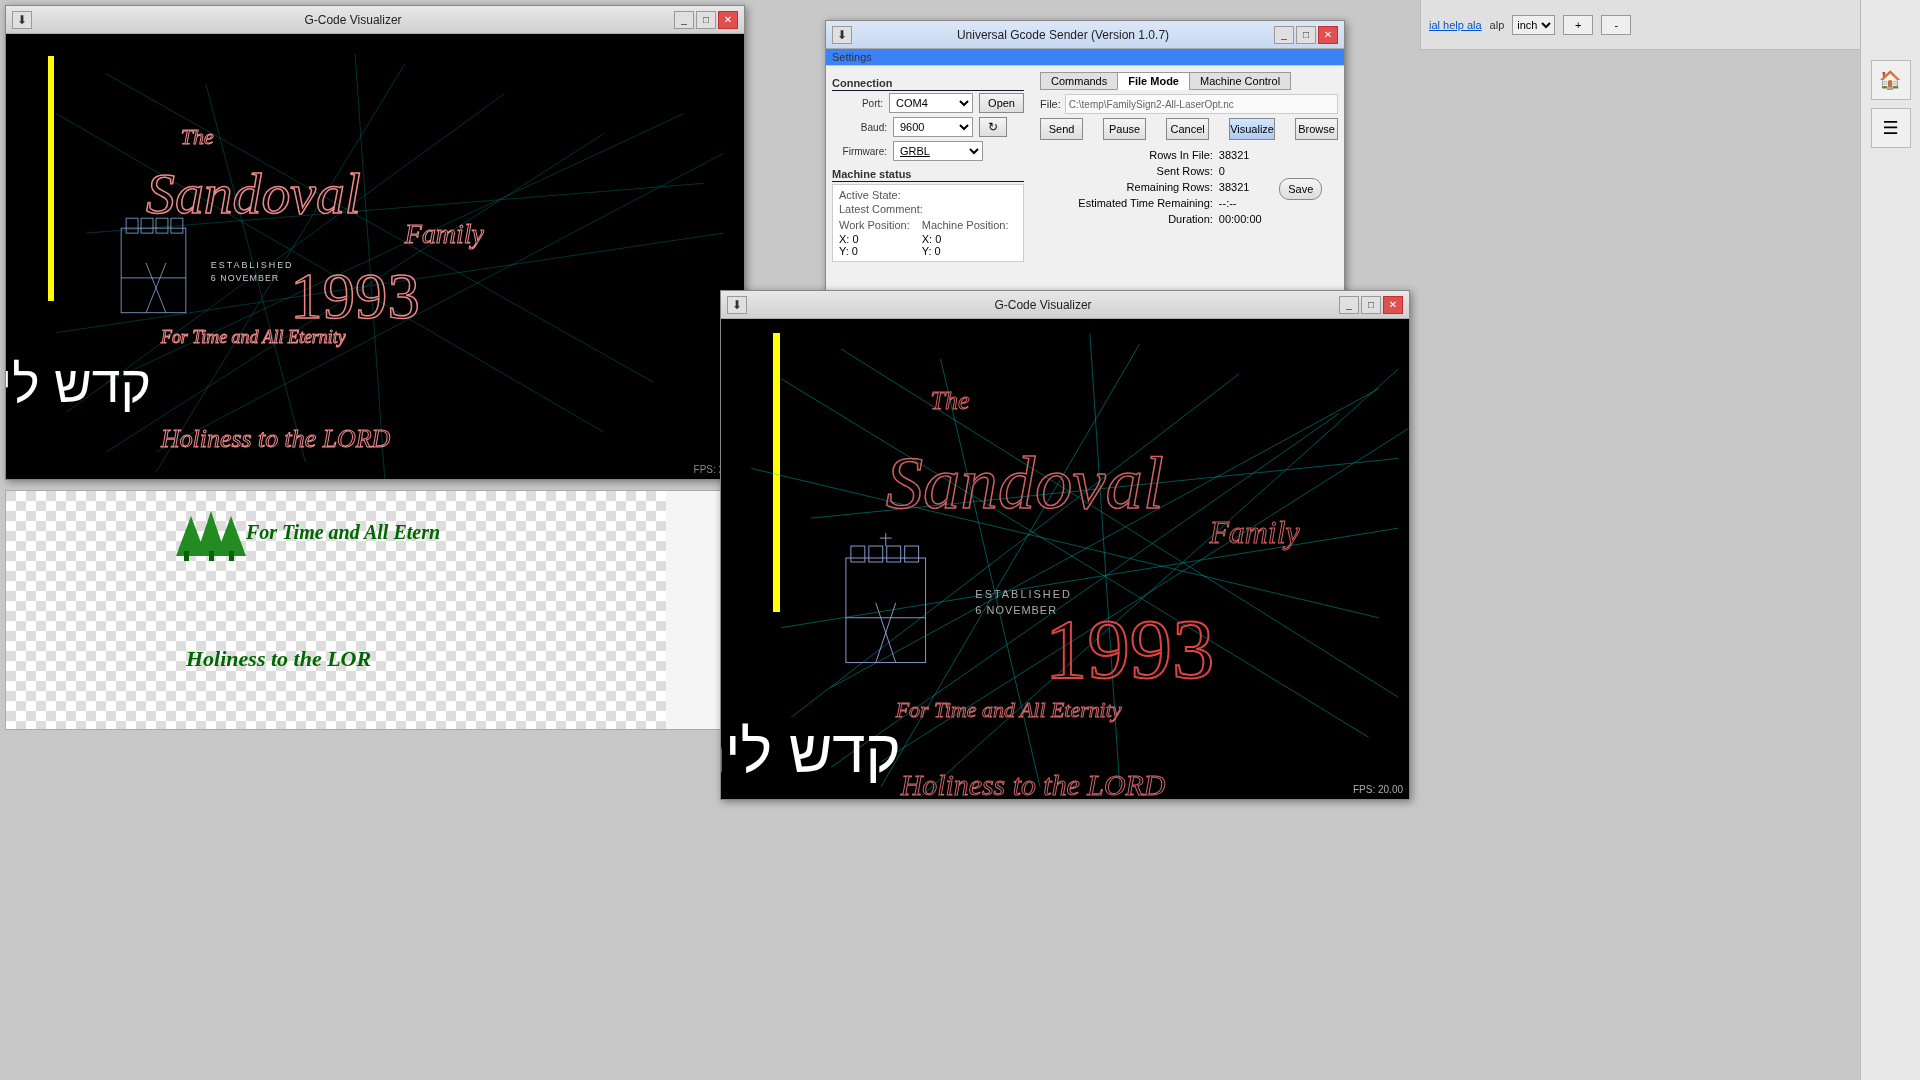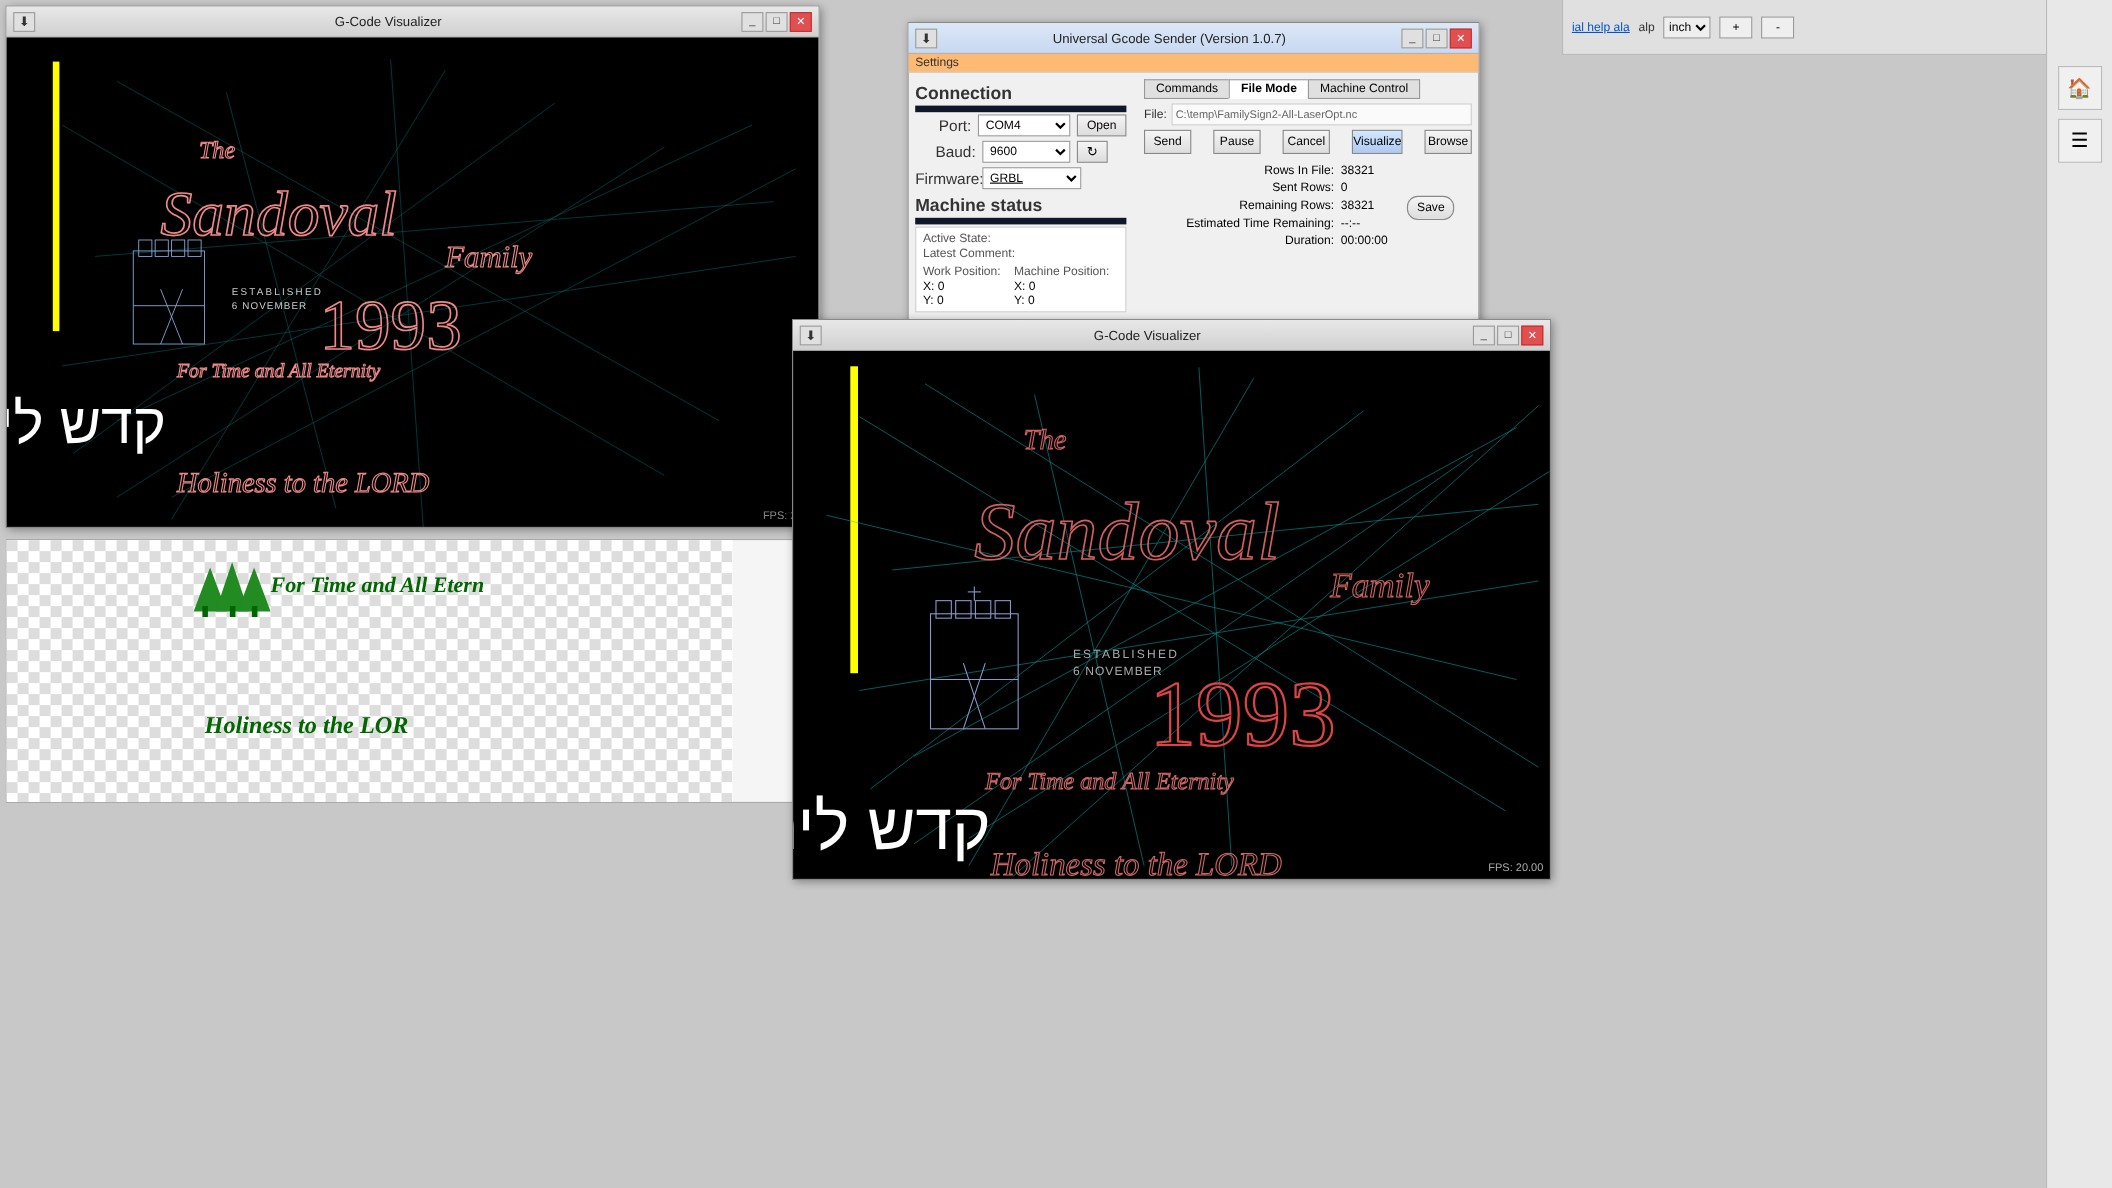--- a/index.html
+++ b/index.html
@@ -93,62 +93,62 @@
     #ugs-window {
       left: 825px;
       top: 20px;
       width: 520px;
       height: 280px;
     }
     #ugs-window .titlebar {
       background: linear-gradient(to bottom, #dce8f8, #c8d8f0);
     }
     .settings-bar {
-      background: #fdba74;
+      background: #3b82f6;
       border-bottom: 1px solid #ccc;
       padding: 2px 6px;
       font-size: 11px;
       color: #333;
     }
     .ugs-row {
       display: flex;
       align-items: center;
       gap: 6px;
       margin-bottom: 4px;
     }
     .ugs-label {
       width: 55px;
       text-align: right;
-      font-size: 14px;
+      font-size: 10px;
       color: #333;
     }
     .ugs-select {
       height: 20px;
       font-size: 11px;
       border: 1px solid #999;
       background: white;
       min-width: 80px;
       padding: 0 2px;
     }
     .ugs-btn {
       height: 20px;
       padding: 0 8px;
       font-size: 11px;
       border: 1px solid #888;
       background: linear-gradient(to bottom, #f5f5f5, #ddd);
       cursor: pointer;
     }
 
     .section-label {
-      font-size: 16px;
+      font-size: 11px;
       font-weight: bold;
       color: #333;
       margin: 4px 0 2px 0;
       padding: 1px 0;
-      border-bottom: 6px solid #0f172a;
+      border-bottom: 1px solid #0f172a;
     }
     .machine-status-box {
       background: white;
       border: 1px solid #ccc;
       padding: 4px 6px;
       font-size: 11px;
     }
     .status-field { color: #555; margin-bottom: 2px; }
     .status-value { color: #000; }
     .tab-row {

